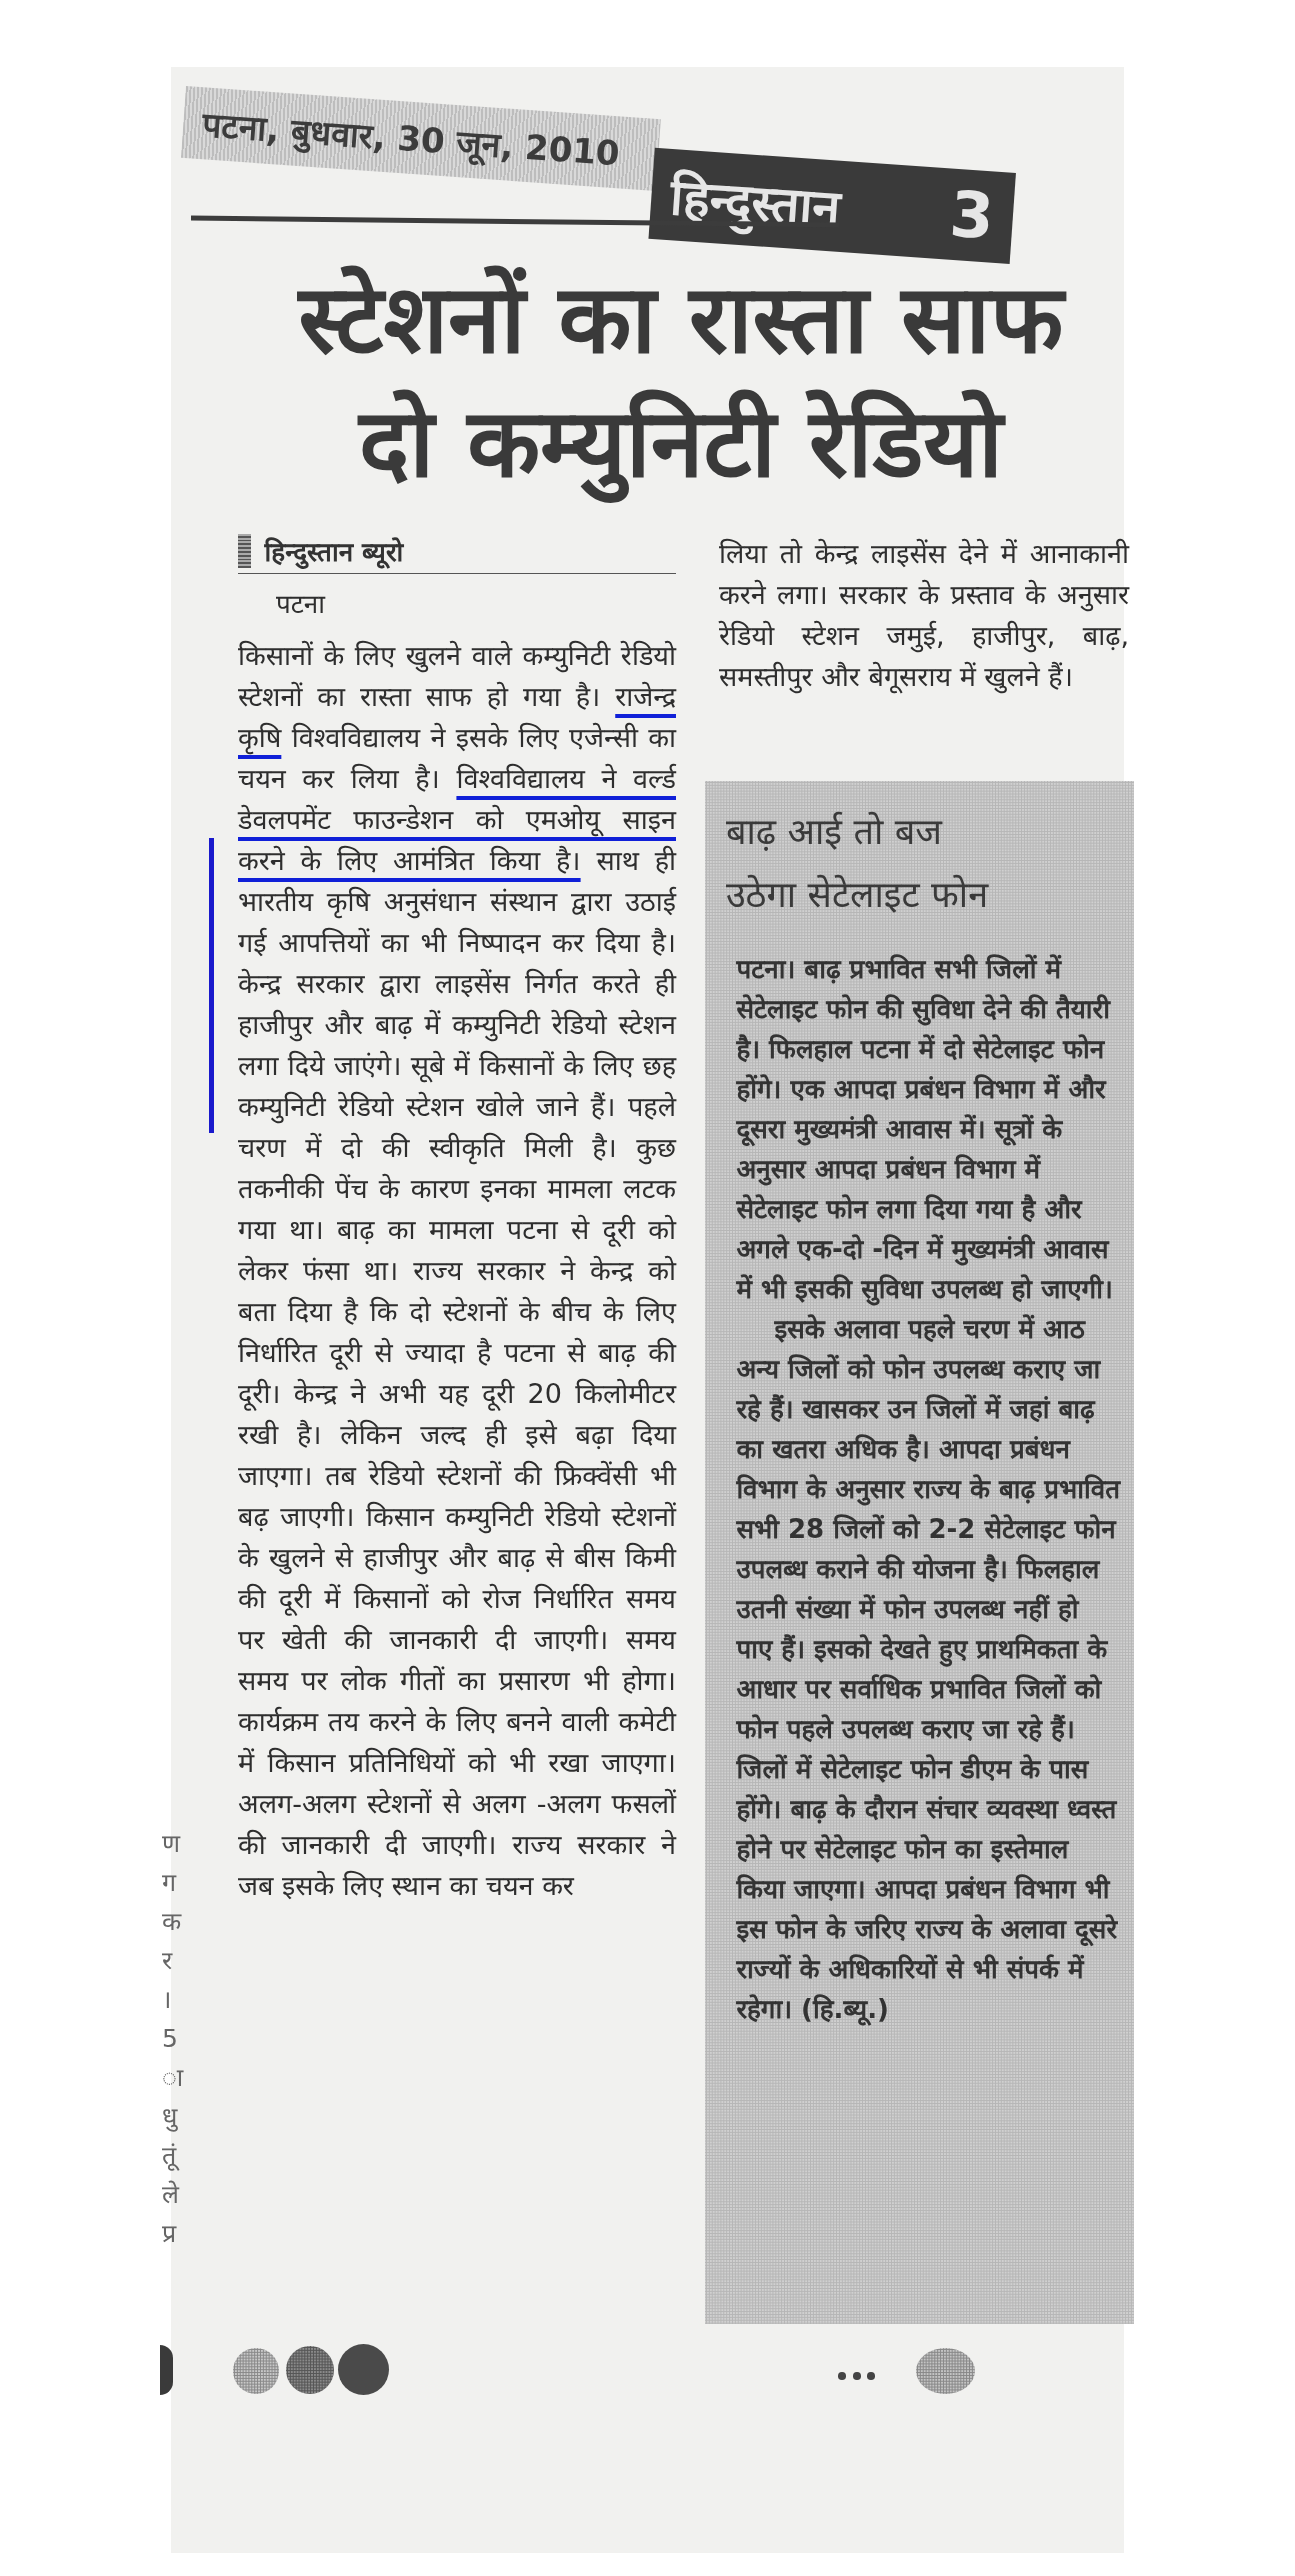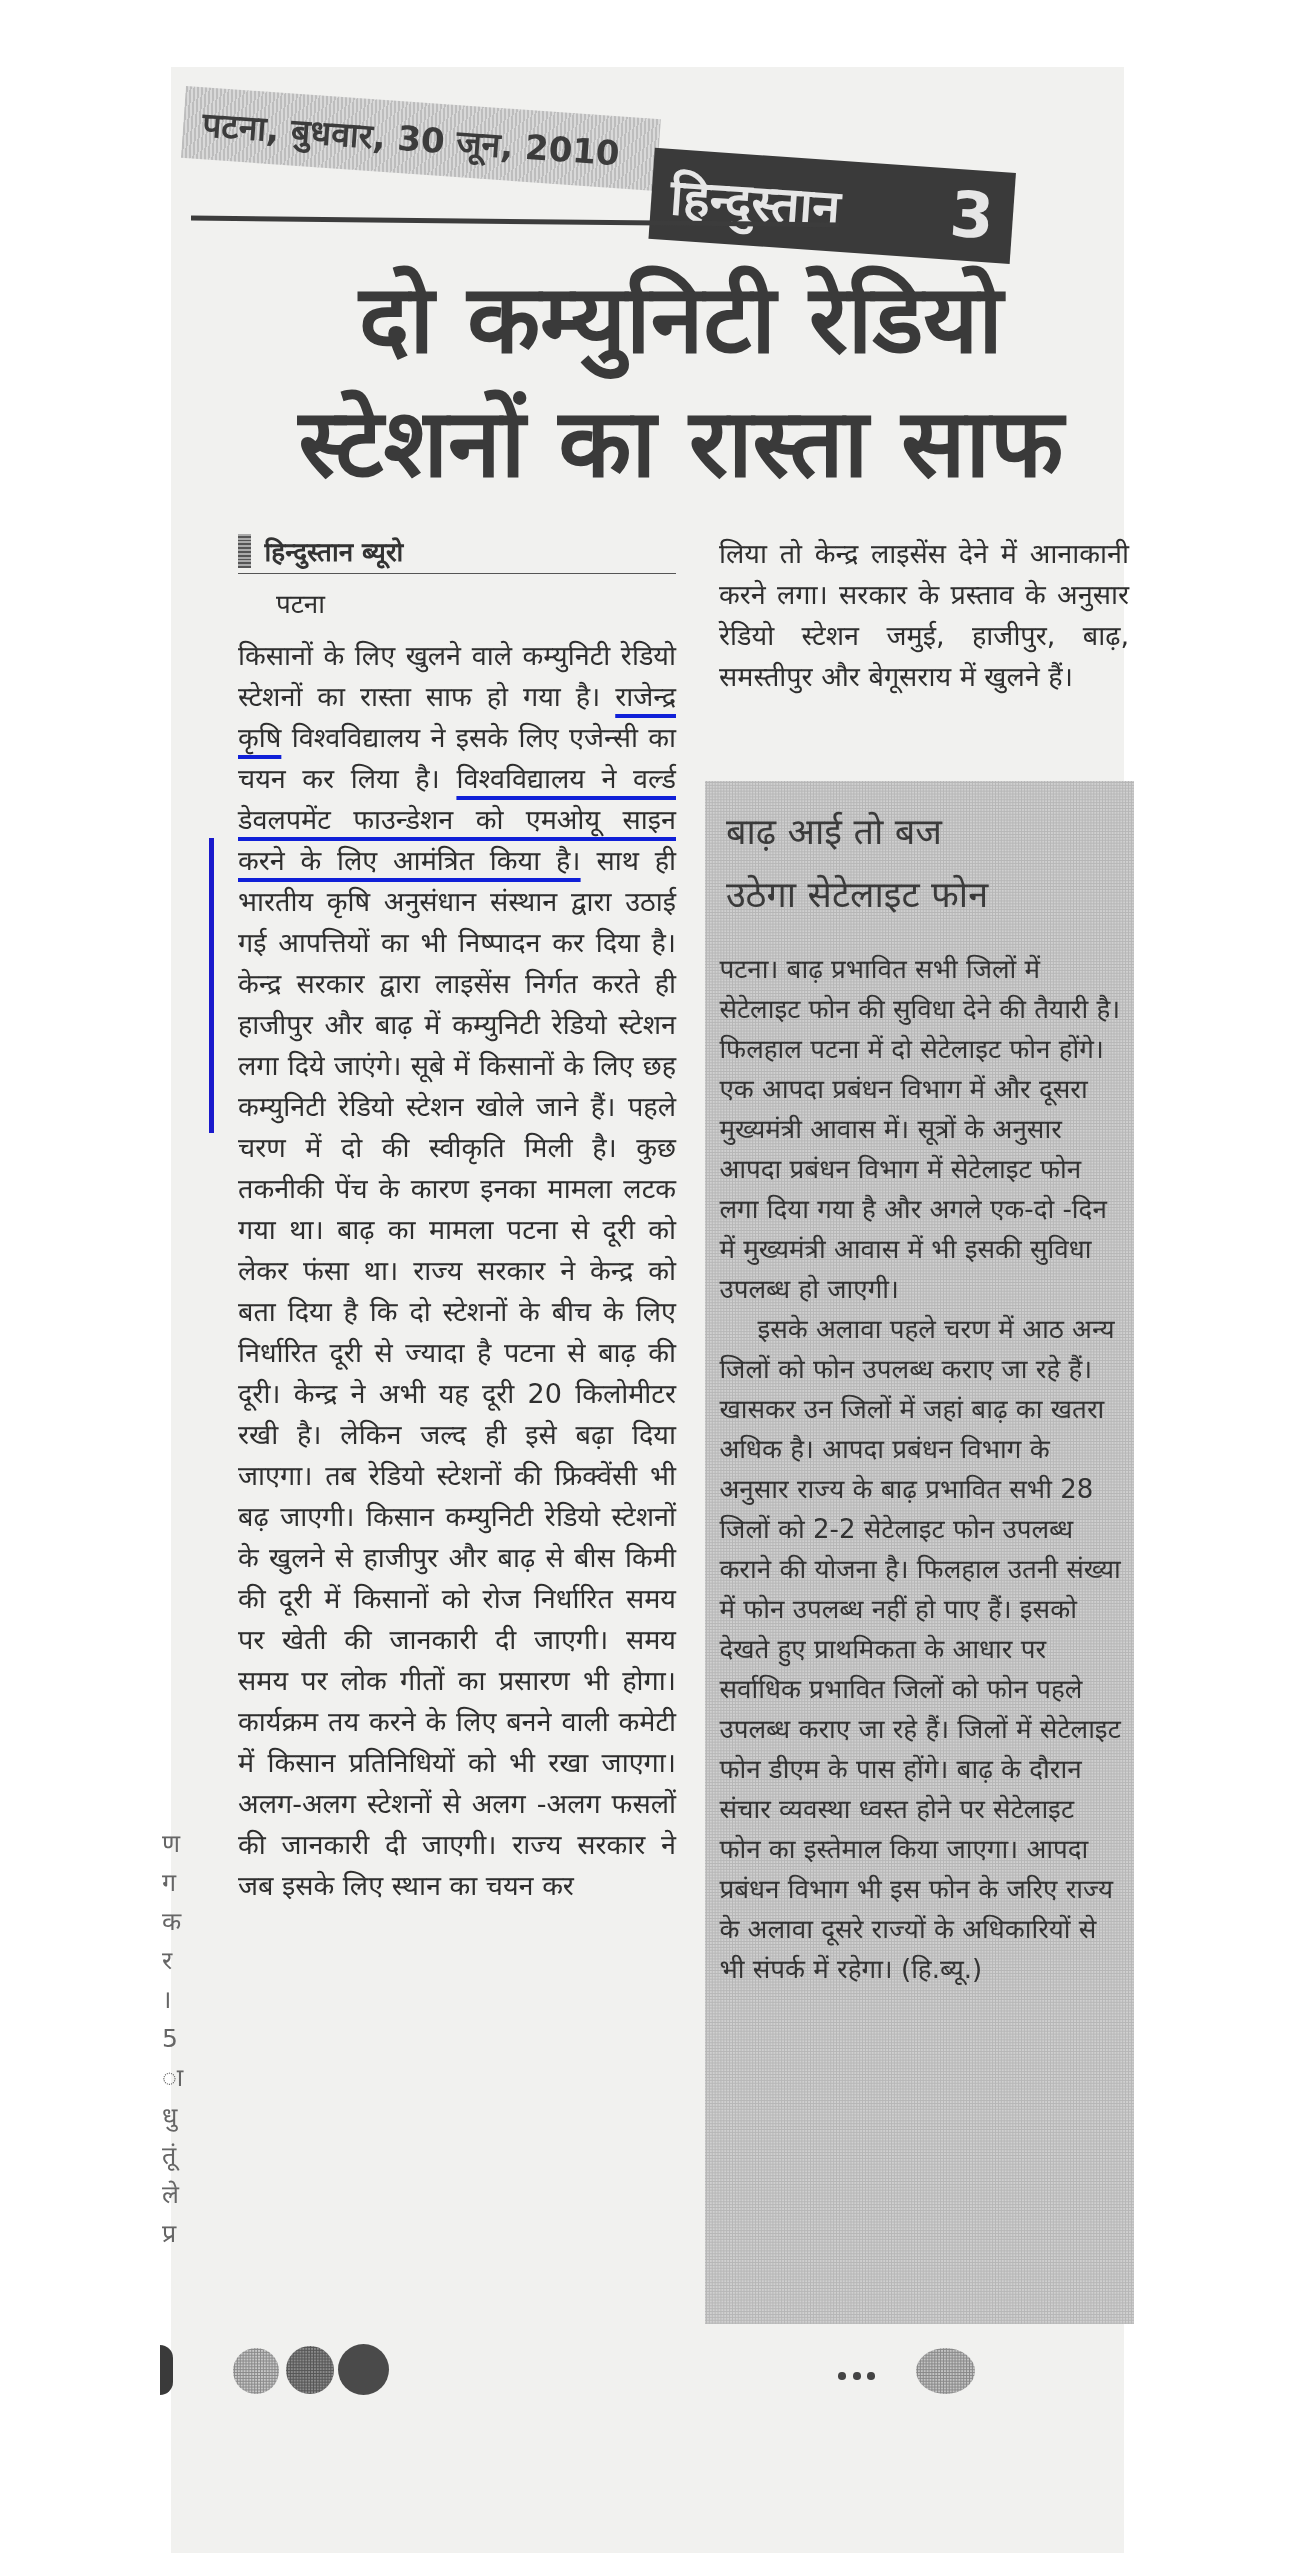--- a/index.html
+++ b/index.html
@@ -54,42 +54,42 @@
 
   .col-right-top { position:absolute; left:719px; top:533px; width:410px; }
   .sidebar {
     position:absolute; left:705px; top:781px; width:429px; height:1543px;
     background:#d0d0d0;
     background-image:radial-gradient(#b6b6b6 1px, transparent 1px);
     background-size:2.9px 2.9px;
     padding:19px 11.4px; box-sizing:border-box;
   }
   .side-head { font-size:36px; font-weight:normal; line-height:63px; color:#3a3a3a; margin:0 0 23px 9.5px; }
-  .side-body { font-size:26px; line-height:40px; font-weight:normal; color:#333; margin-left:3px; }
+  .side-body { font-size:26px; line-height:40px; font-weight:bold; color:#333; margin-left:20px; }
   .side-body p { margin:0; }
   .indent { text-indent:38px; }
   .dot { position:absolute; border-radius:50%; }
 </style>
 </head>
 <body>
 
 <div class="page"></div>
 
 <div class="banner">
   <div class="dateline-strip">पटना, बुधवार, 30 जून, 2010</div>
   <div class="brand-box">
     <span class="brand-name">हिन्दुस्तान</span>
     <span class="page-num">3</span>
   </div>
 </div>
 <div class="rule"></div>
 
 <div class="headline">
+  <div>स्टेशनों का रास्ता साफ</div>
   <div>दो कम्युनिटी रेडियो</div>
-  <div>स्टेशनों का रास्ता साफ</div>
 </div>
 
 <div class="margin-bar"></div>
 
 <div class="gutter-chars">
   <div>ण</div>
   <div>ग</div>
   <div>क</div>
   <div>र</div>
   <div>।</div>

